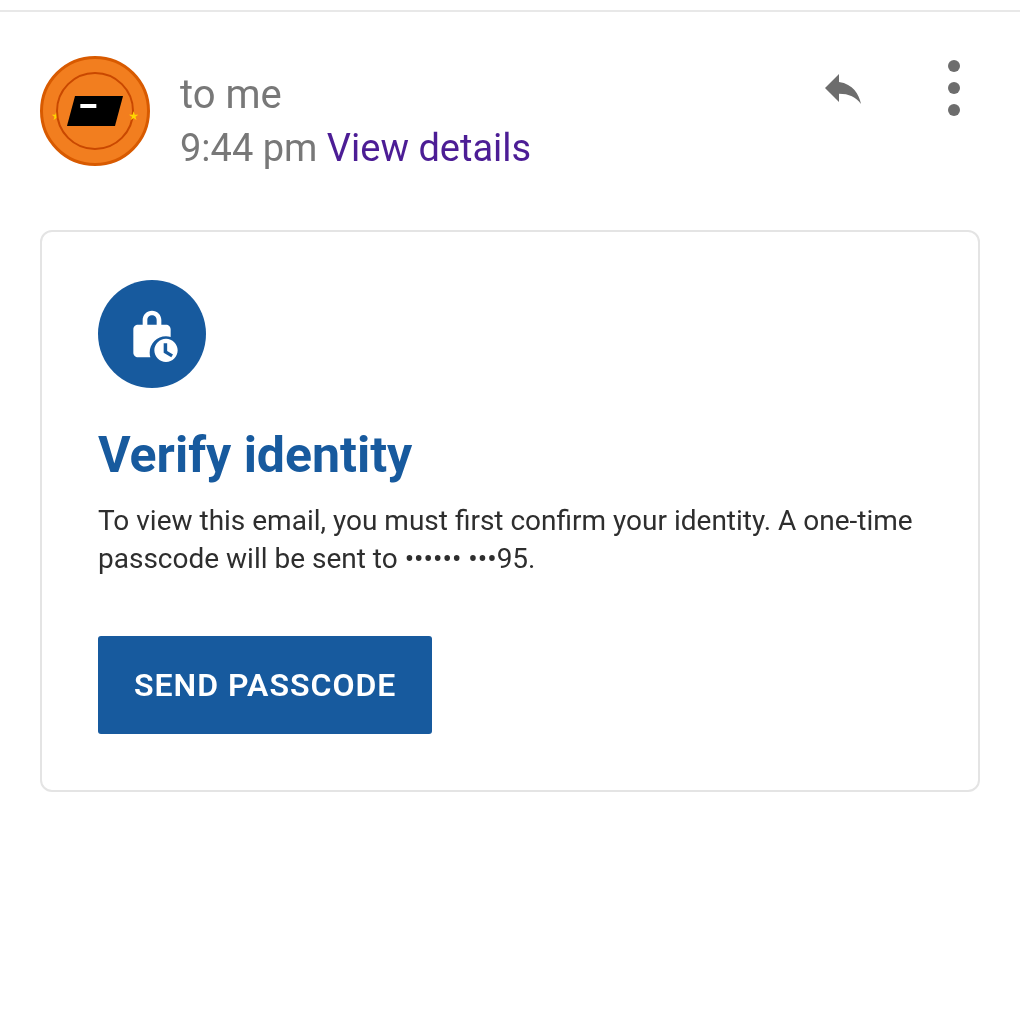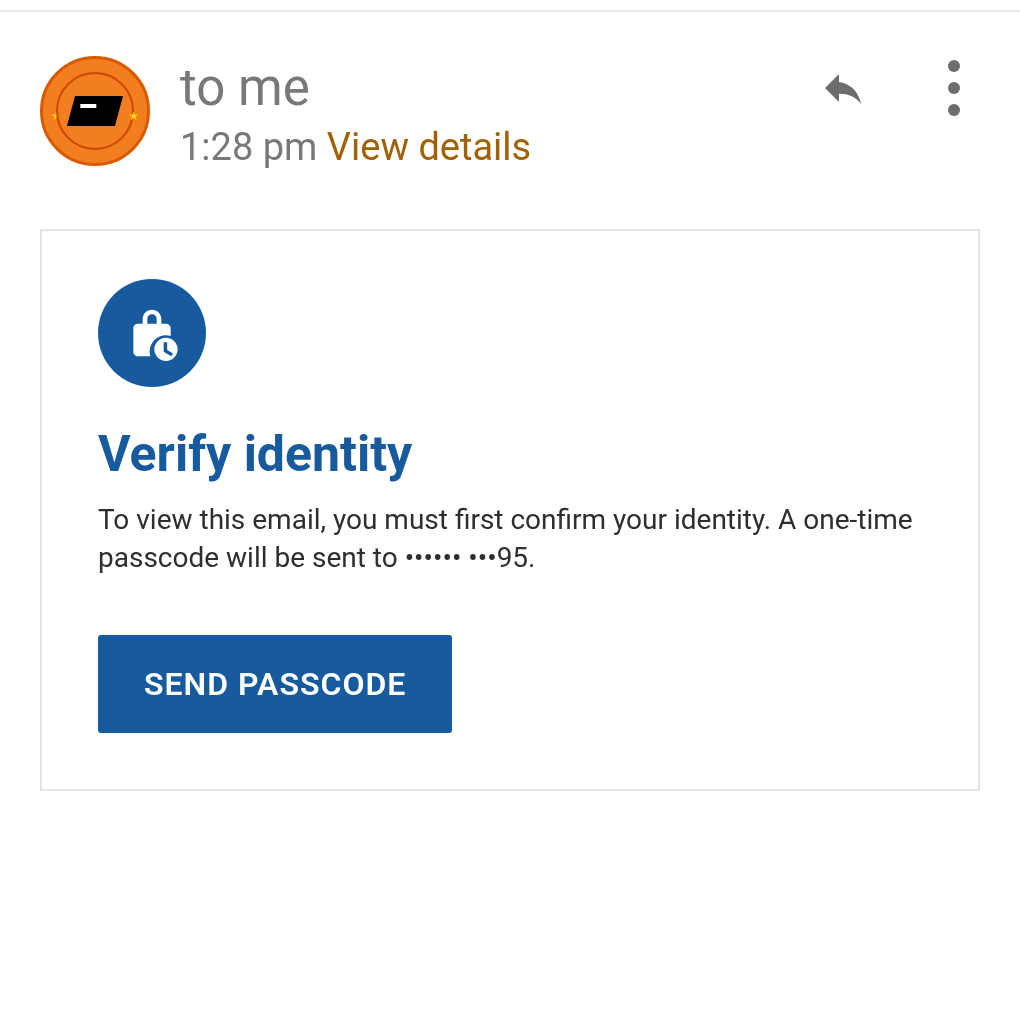--- a/index.html
+++ b/index.html
@@ -86,31 +86,31 @@
     .sender-name {
       font-size: 44px;
       color: #2a2a2a;
       font-weight: 400;
       white-space: nowrap;
       overflow: hidden;
       text-overflow: ellipsis;
       line-height: 1.2;
     }
     .recipient {
-      font-size: 51px;
+      font-size: 40px;
       color: #787878;
-      margin-top: 8px;
+      margin-top: 21px;
     }
     .time-row {
       font-size: 38px;
       color: #787878;
       margin-top: 8px;
     }
     .view-details {
-      color: #a16207;
+      color: #4c1d95;
     }
     .actions {
       display: flex;
       align-items: center;
       gap: 55px;
       margin-left: 20px;
       margin-top: 5px;
     }
     .reply-icon {
       width: 60px;
@@ -126,21 +126,21 @@
     }
     .more-dot {
       width: 12px;
       height: 12px;
       border-radius: 50%;
       background: #6d6d6d;
     }
     .card {
       margin: 60px 40px 0 40px;
       border: 2px solid #e4e4e4;
-      border-radius: 1px;
+      border-radius: 12px;
       padding: 48px 56px 56px 56px;
     }
     .card-icon-wrap {
       width: 108px;
       height: 108px;
       border-radius: 50%;
       background: #175a9e;
       display: flex;
       align-items: center;
       justify-content: center;
@@ -160,21 +160,21 @@
     .card-body {
       font-size: 28px;
       color: #2e2e2e;
       line-height: 1.35;
       margin-bottom: 58px;
     }
     .send-btn {
       background: #175a9e;
       color: #fff;
       border: none;
-      padding: 30px 46px;
+      padding: 30px 36px;
       font-size: 32px;
       font-weight: 600;
       letter-spacing: 1px;
       border-radius: 3px;
       cursor: pointer;
       font-family: inherit;
     }
   </style>
 </head>
 <body>
@@ -185,21 +185,21 @@
   <div class="avatar">
     <span class="avatar-star-left">★</span>
     <div class="avatar-inner">
       <div class="avatar-center"></div>
     </div>
     <span class="avatar-star-right">★</span>
   </div>
   <div class="sender-info">
     <div class="recipient">to me</div>
     <div class="time-row">
-      <span>1:28 pm</span>
+      <span>9:44 pm</span>
       <span> </span>
       <span class="view-details">View details</span>
     </div>
   </div>
   <div class="actions">
     <svg class="reply-icon" viewBox="0 0 24 24">
       <path d="M10 9V5l-7 7 7 7v-4.1c5 0 8.5 1.6 11 5.1-1-5-4-10-11-11z"></path>
     </svg>
     <div class="more-icon">
       <div class="more-dot"></div>

